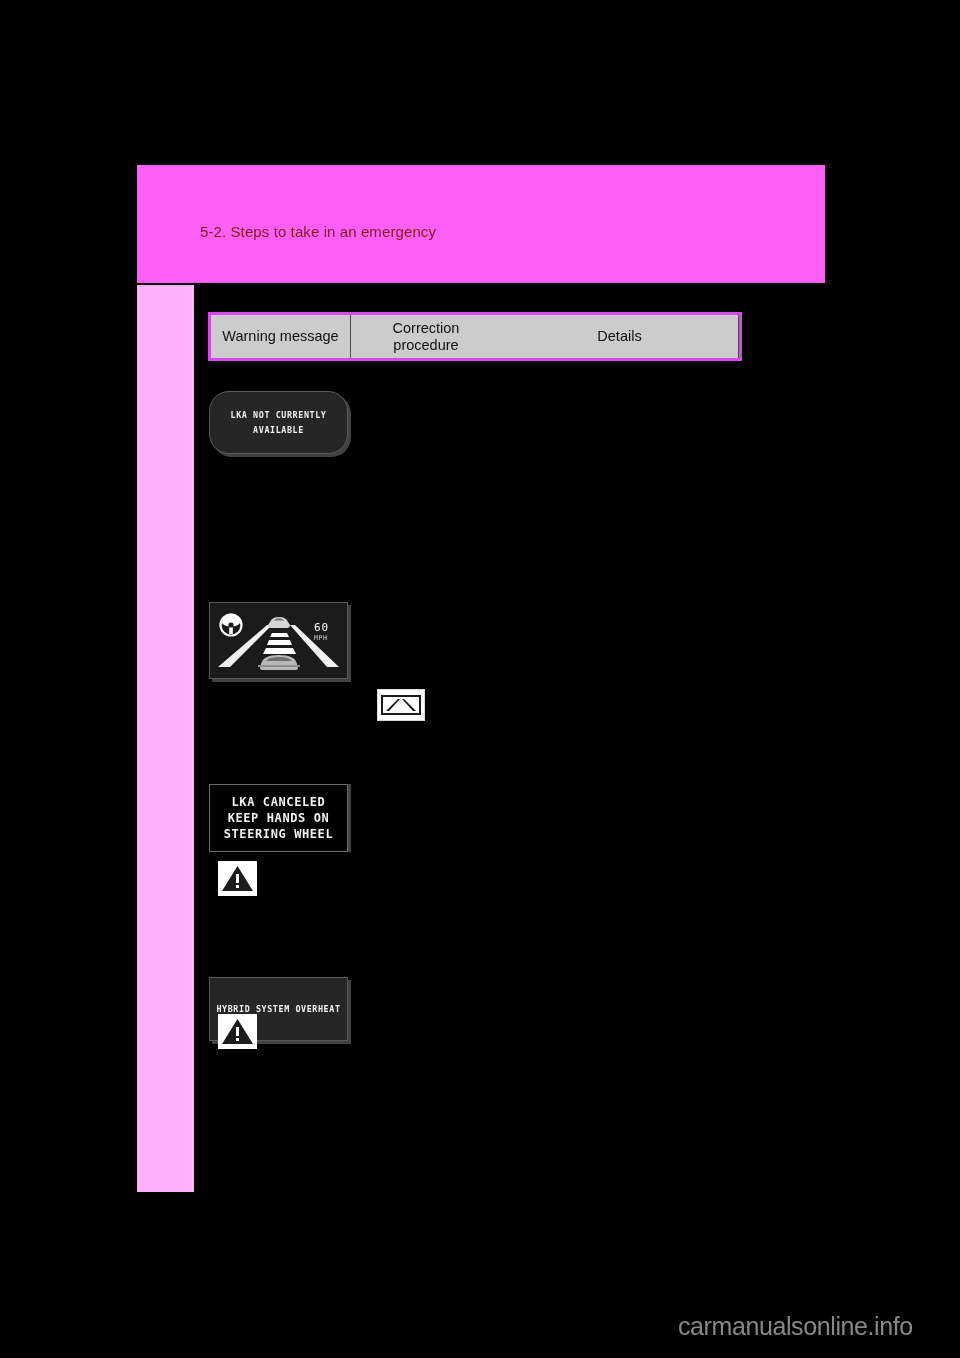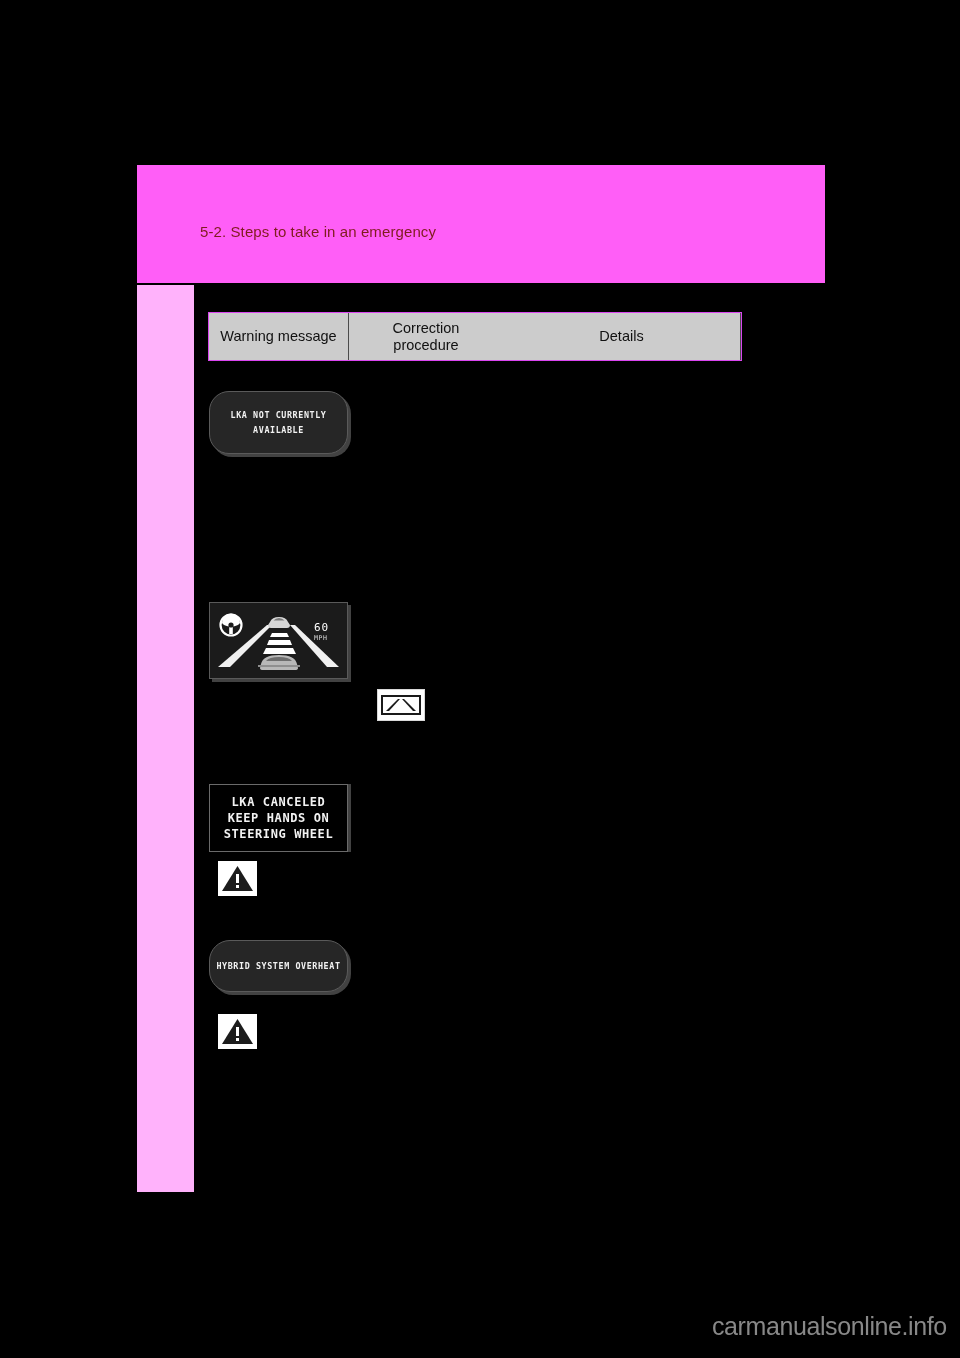--- a/index.html
+++ b/index.html
@@ -51,21 +51,21 @@
     background: #ffb2fb;
   }
 
   
   #warning-table {
     position: absolute;
     left: 208px;
     top: 312px;
     width: 534px;
     height: 49px;
-    border: 1px solid #d946ef;
+    border: 3px solid #d946ef;
     box-sizing: border-box;
     display: flex;
     background: #cccccc;
   }
   .th {
     display: flex;
     align-items: center;
     justify-content: center;
     text-align: center;
     color: #111111;
@@ -111,21 +111,21 @@
 
   #panel-lka-canceled {
     left: 209px; top: 784px; width: 139px; height: 68px;
     background: #000000;
     border: 1px solid #6a6a6a;
     box-shadow: 3px 0 0 rgba(120,120,120,0.55);
   }
   #panel-lka-canceled .mid-text { font-size: 12px; line-height: 16px; }
 
   #panel-hybrid-overheat {
-    left: 209px; top: 940px; width: 139px; height: 52px; border-radius: 21px;
+    left: 209px; top: 977px; width: 139px; height: 64px;
   }
 
   
   #lane-view-svg { display: block; }
 
   
   .indicator-box {
     position: absolute;
     background: #ffffff;
     display: flex;
@@ -146,21 +146,20 @@
 
   
   #watermark {
     position: absolute;
     left: 678px;
     top: 1312px;
     color: #888888;
     font-size: 25px;
     letter-spacing: -0.4px;
     white-space: nowrap;
-    margin-left: 34px;
   }
 </style>
 </head>
 <body>
 
 <div id="page-root">
 
   <div id="header-band">
     <div id="header-title">5-2. Steps to take in an emergency</div>
   </div>

